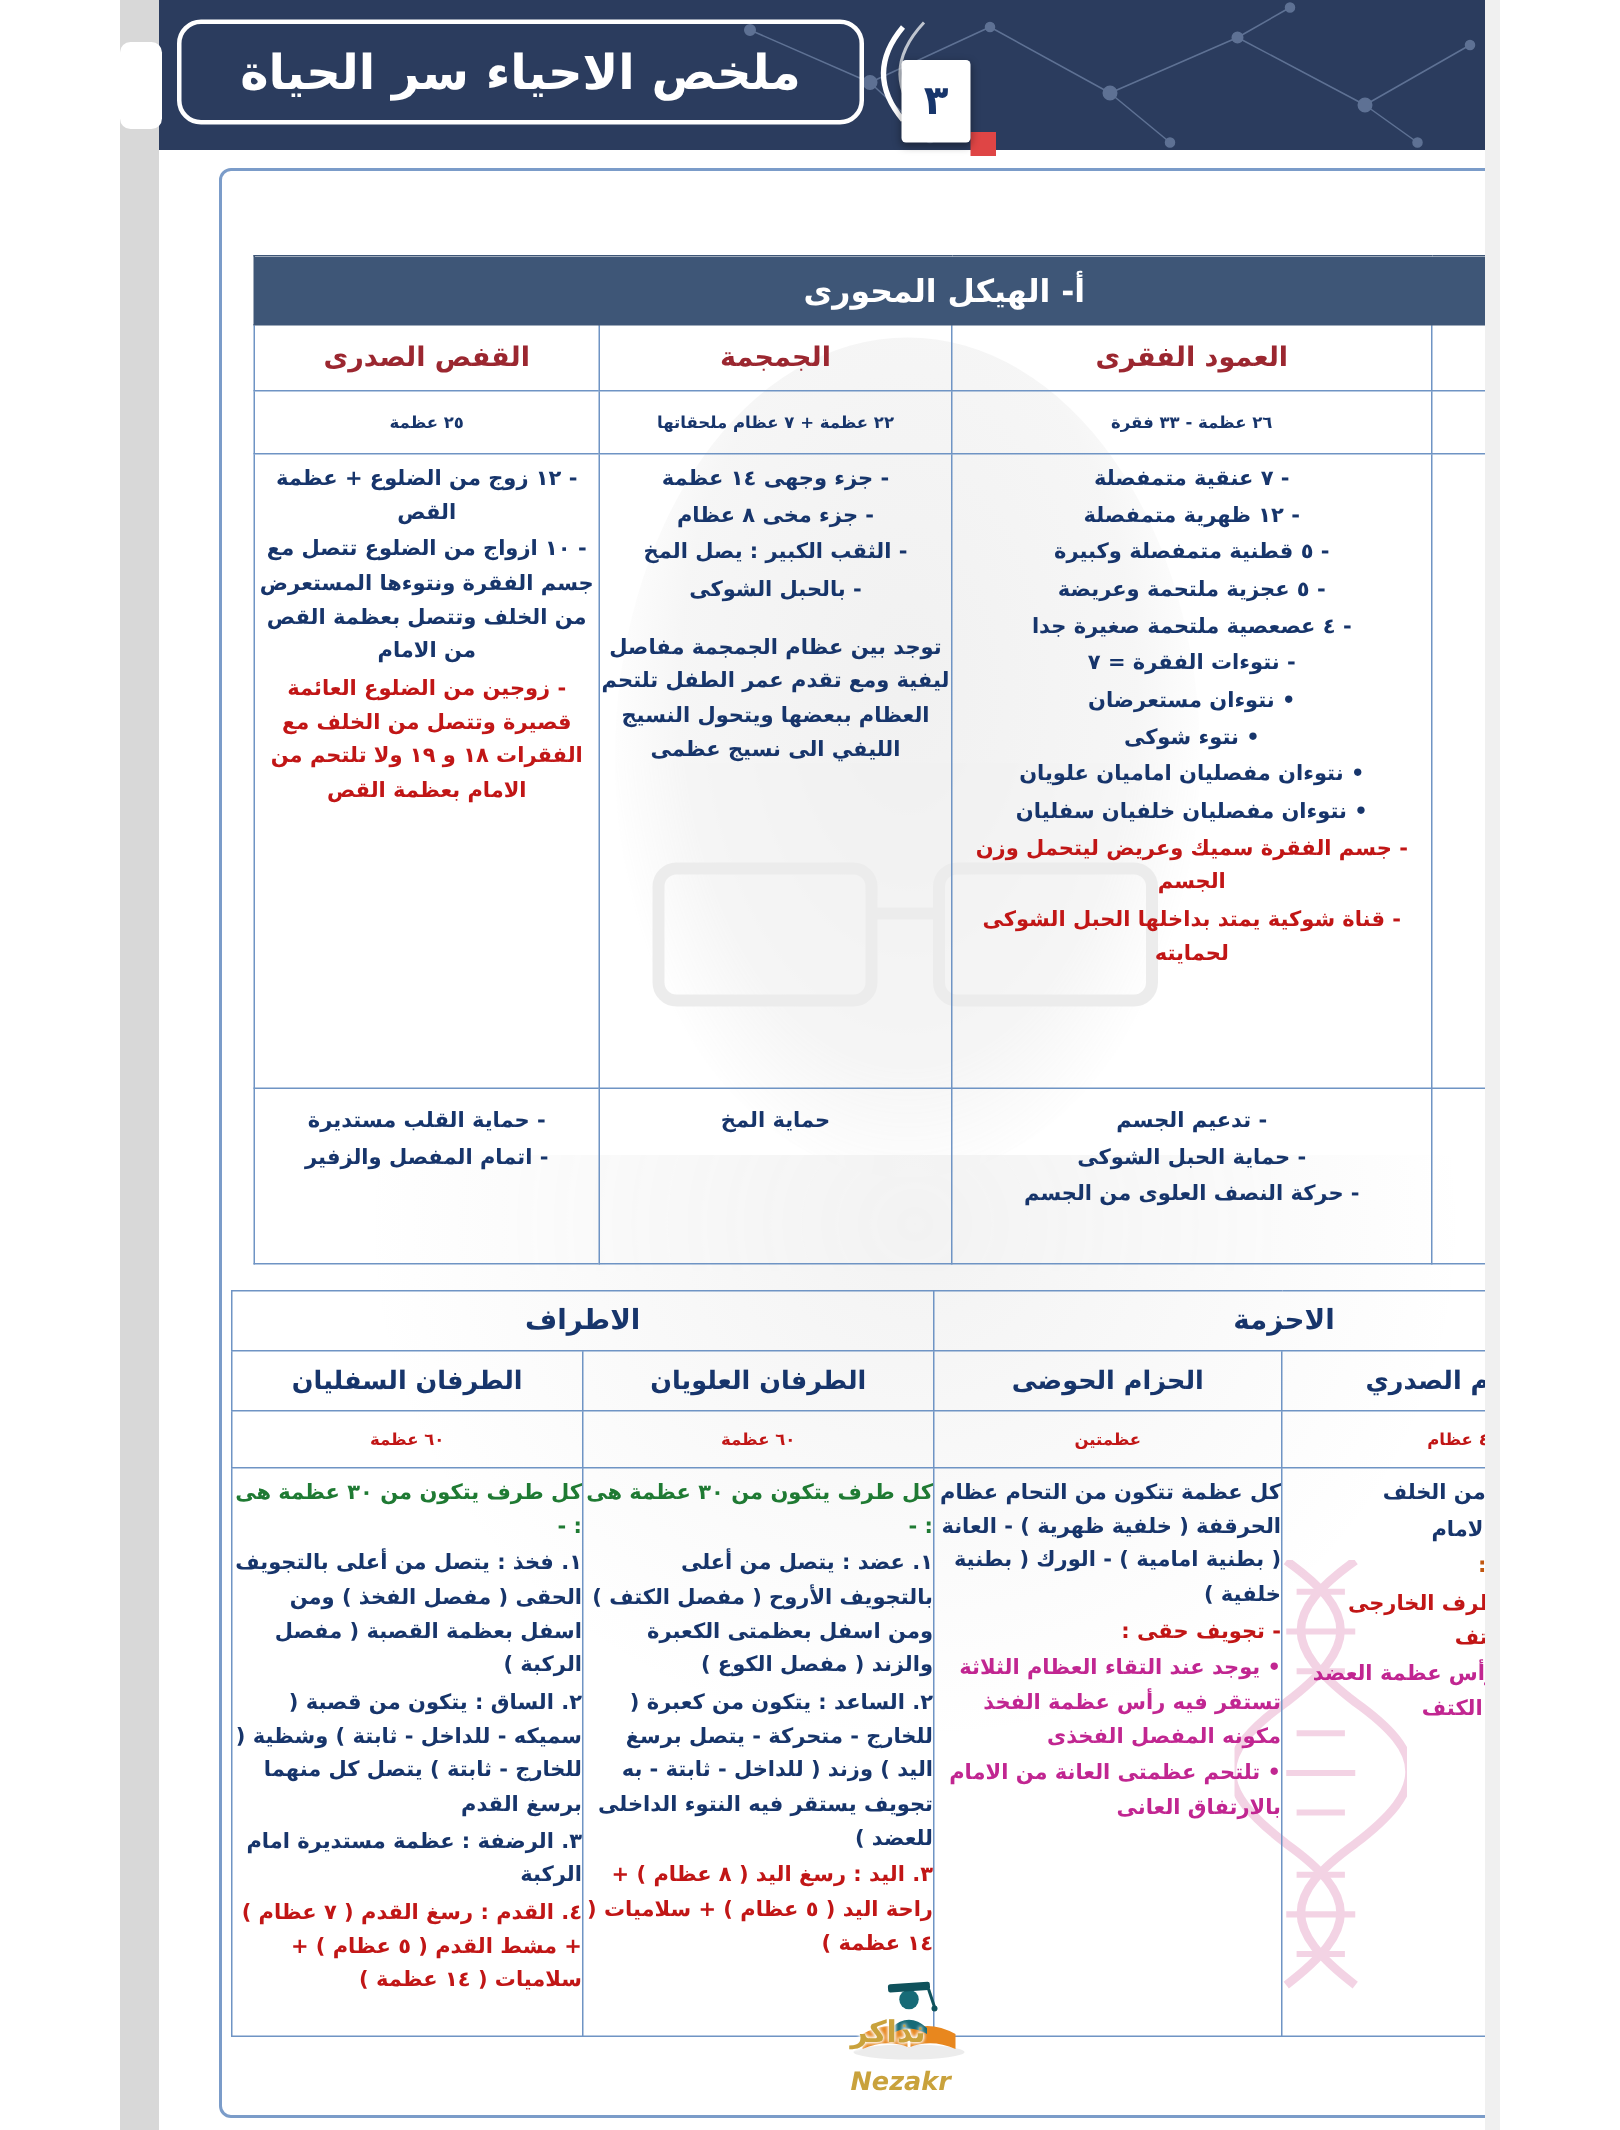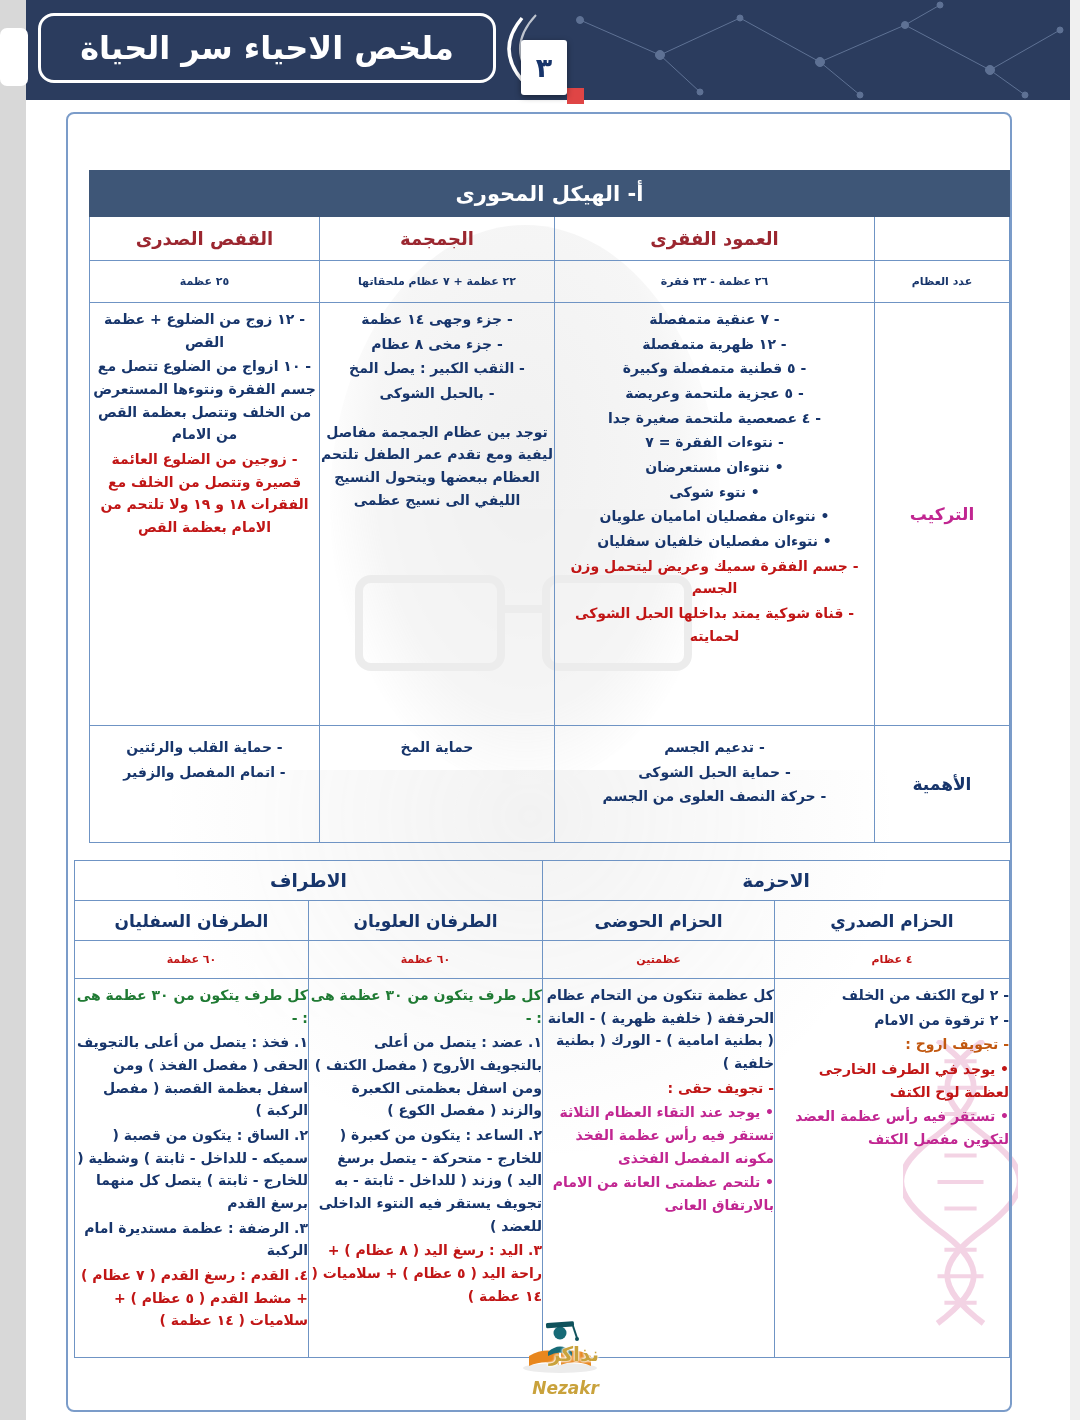--- a/index.html
+++ b/index.html
@@ -1,17 +1,17 @@
 <!DOCTYPE html>
 <html dir="rtl" lang="ar" style="--banner: #2b3c5e; --section: #3e5677; --titlebar: #2e4366; --frame-border: #7b9cc9; --table-border: #6f94c4; --navy: #17356b; --red: #c11616; --darkred: #9b2730; --magenta: #c12691; --green: #1f7a33; --orange: #c1570f; --gold: #c9a23c;"><head>
 <meta charset="utf-8">
 <style>
   *{margin:0;padding:0;box-sizing:border-box}
   body{background:#ffffff}
-  .page{position:relative;width:1080px;height:1420px;margin:0 auto;background:#ffffff;
+  .page{position:relative;width:920px;height:1420px;margin:0 auto;background:#ffffff;
         font-family:"DejaVu Sans",sans-serif;font-weight:700;overflow:hidden;direction:rtl}
 
   
   .left-strip{position:absolute;left:0;top:0;width:26px;height:100%;background:#d8d8d8;z-index:4}
   .left-notch{position:absolute;left:0;top:28px;width:28px;height:58px;background:#fff;border-radius:7px;z-index:5}
   .right-strip{position:absolute;right:0;top:0;width:10px;height:100%;background:#f0f0f0;z-index:4}
 
   
   .banner{position:absolute;left:26px;right:0;top:0;height:100px;background:var(--banner,#2b3c5e);z-index:3}
   .banner-net{position:absolute;right:0;top:0;width:560px;height:100px;opacity:.45}
@@ -73,21 +73,21 @@
   .ta .li{text-align:center}
   .tb .li{text-align:right}
   .li.red{color:var(--red,#c11616)}
   .li.magenta{color:var(--magenta,#c12691)}
   .li.green{color:var(--green,#1f7a33)}
   .li.orange{color:var(--orange,#c1570f)}
   .li.navy{color:var(--navy,#17356b)}
   .li.sp{margin-top:16px}
 
   
-  .logo{position:absolute;left:487px;top:1316px;width:112px;text-align:right;z-index:6}
+  .logo{position:absolute;left:487px;top:1316px;width:112px;text-align:left;z-index:6}
   .logo-ar{color:var(--gold,#c9a23c);font-size:20px;margin-top:-36px;
            text-shadow:0 0 3px #fff,0 0 3px #fff,0 0 2px #fff}
   .logo-en{color:var(--gold,#c9a23c);font-size:17px;font-style:italic;margin-top:12px;direction:ltr}
 </style>
 </head>
 <body>
 
 <div class="page">
 
   <div class="left-strip"></div>
@@ -229,21 +229,21 @@
                 <div class="li navy">- حركة النصف العلوى من الجسم</div>
               </div>
             </td>
         <td>
               <div class="cellbox h-import">
                 <div class="li navy">حماية المخ</div>
               </div>
             </td>
         <td>
               <div class="cellbox h-import">
-                <div class="li navy">- حماية القلب والرئتين</div>
+                <div class="li navy">- حماية القلب مستديرة</div>
                 <div class="li navy">- اتمام المفصل والزفير</div>
               </div>
             </td>
       </tr>
     </tbody>
       </table>
 
     <table class="tb">
       <colgroup>
           <col style="width:235px">

